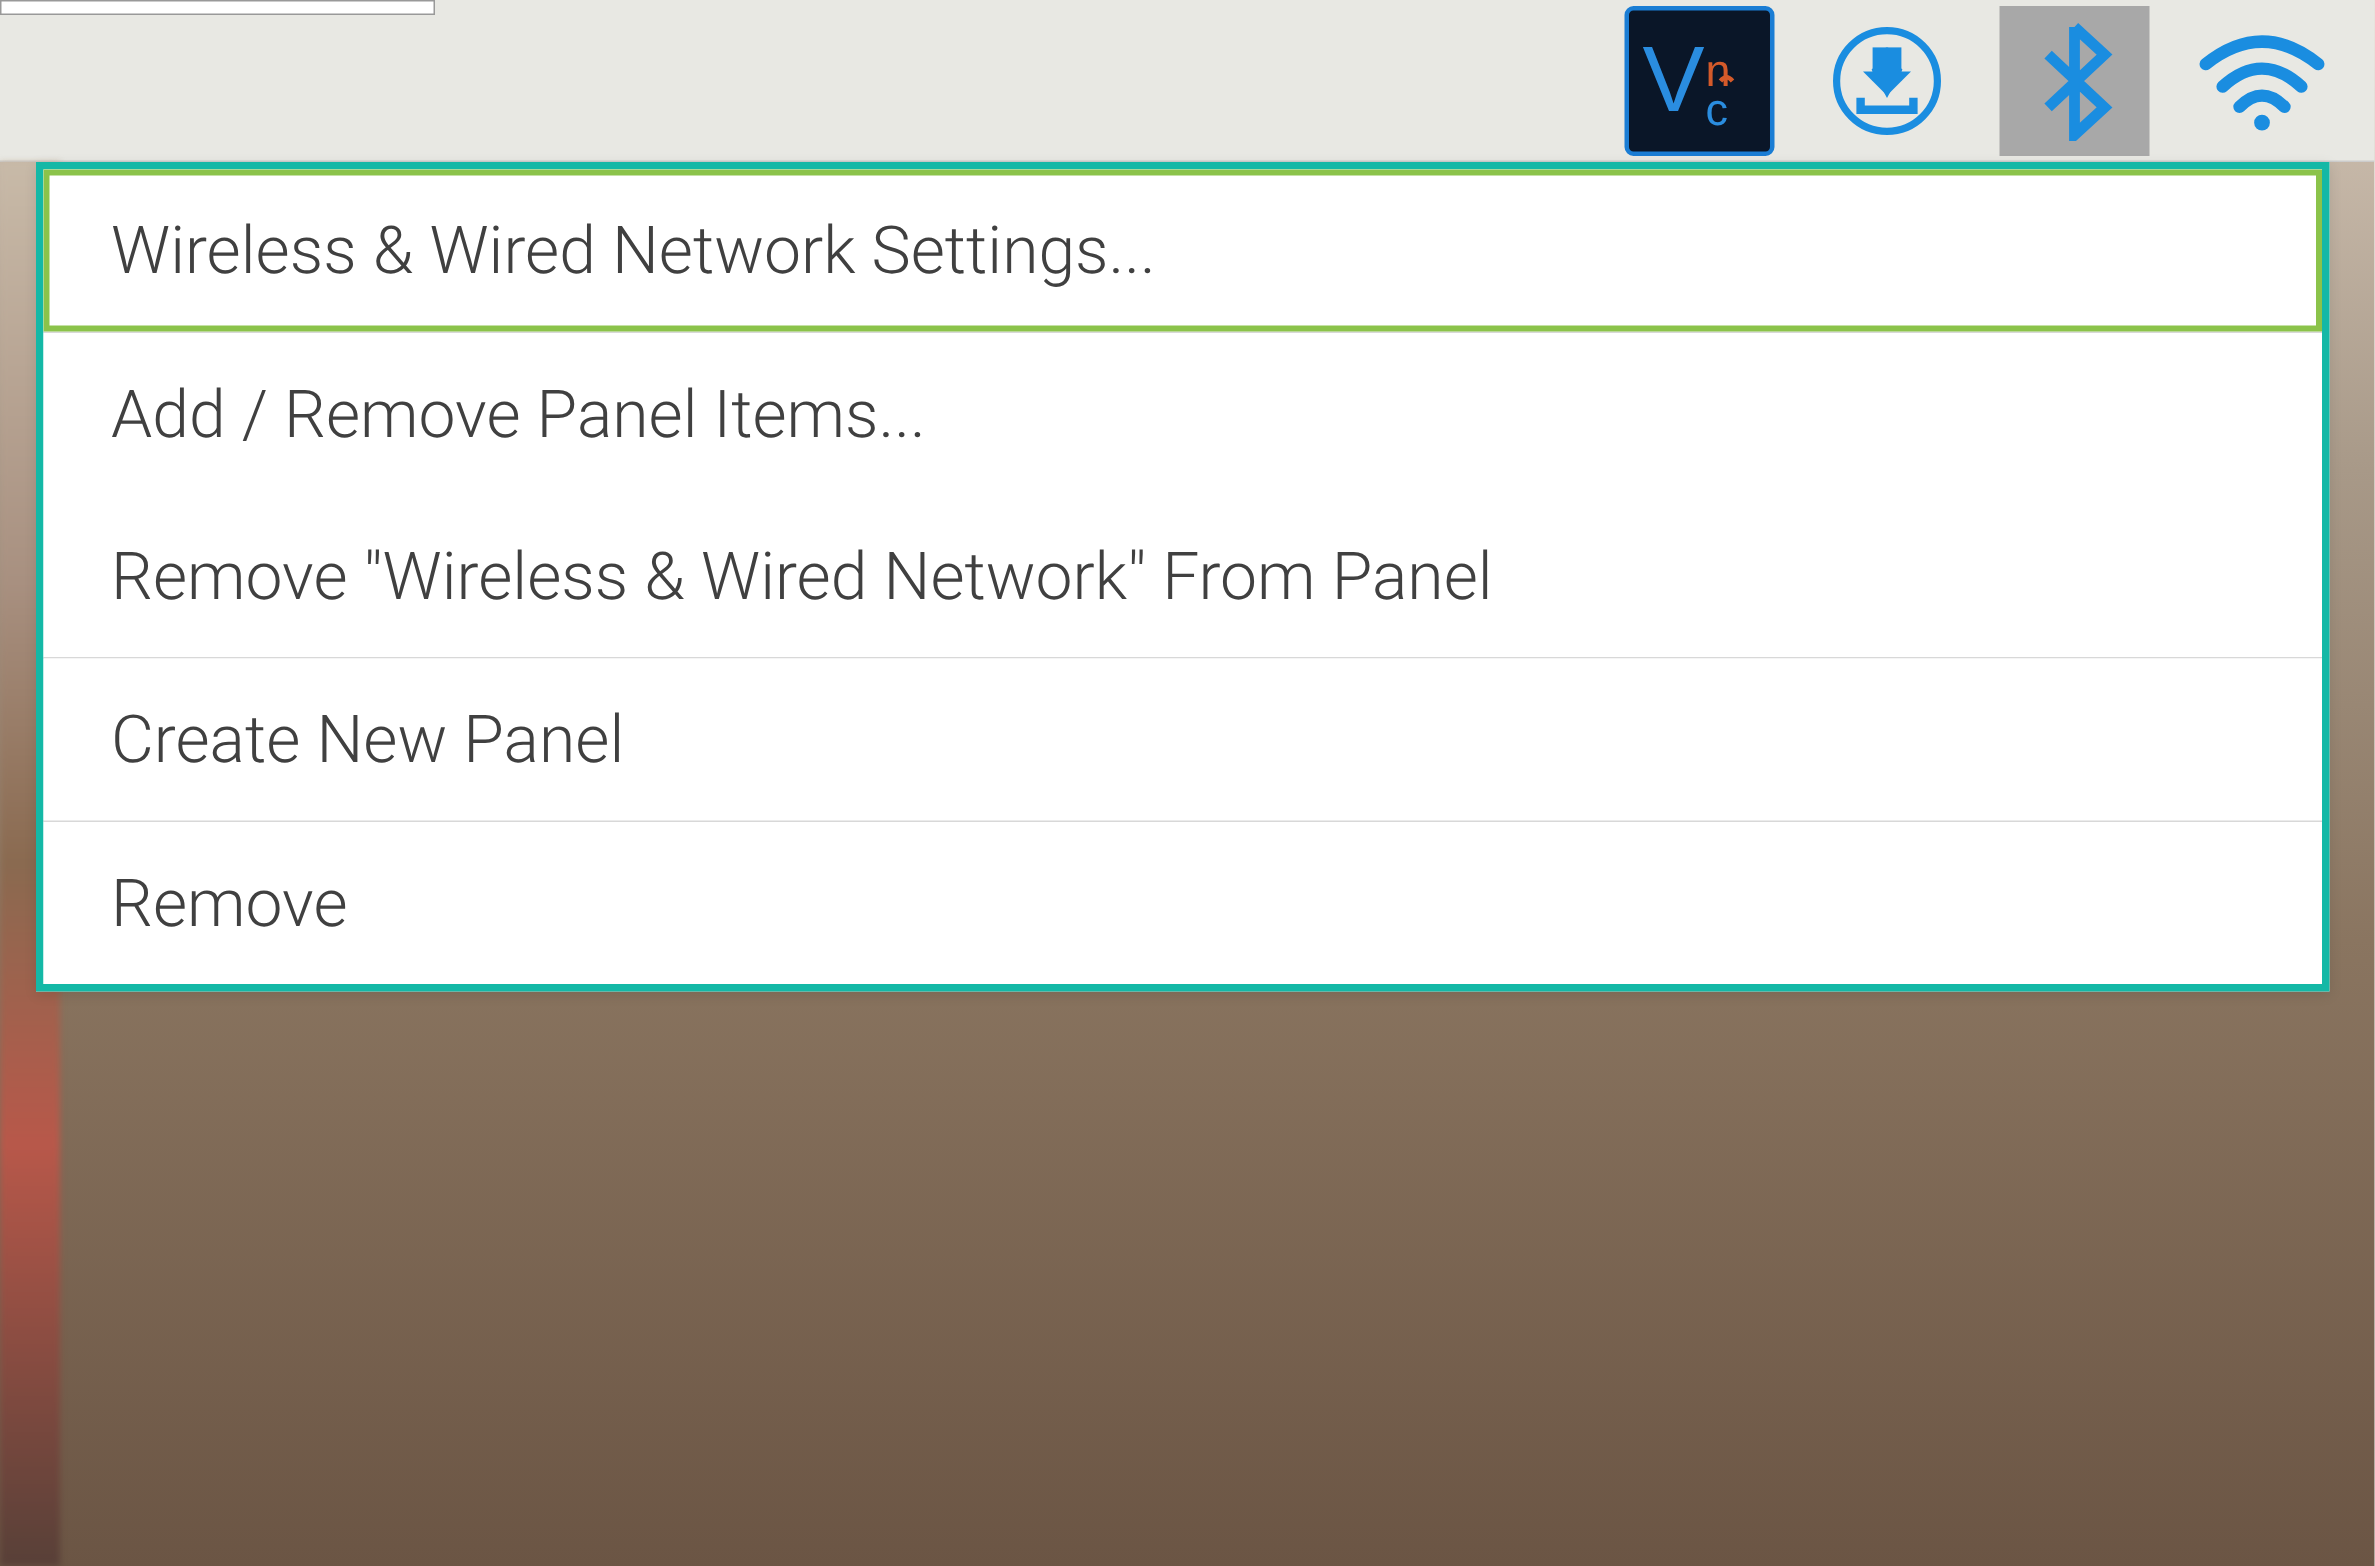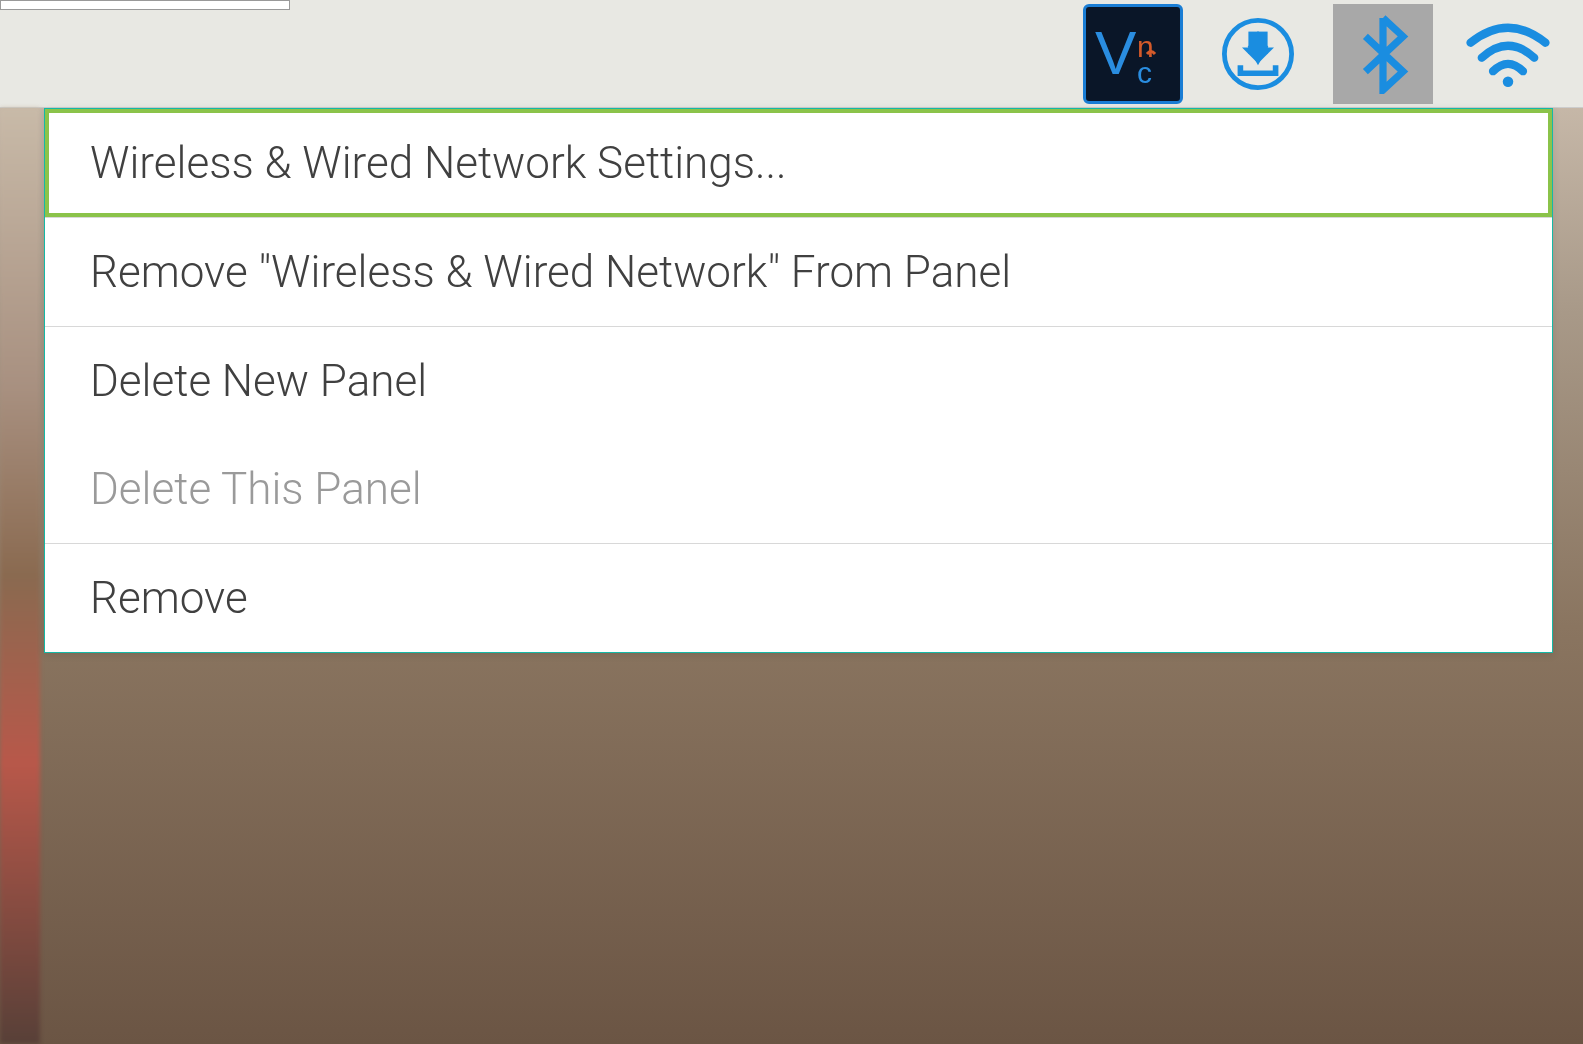--- a/index.html
+++ b/index.html
@@ -68,24 +68,24 @@
       width: 70px;
       height: 80px;
     }
     .wifi-icon svg {
       width: 100px;
       height: 80px;
     }
     .context-menu {
       position: absolute;
       top: 108px;
-      left: 44px;
+      left: 24px;
       right: 30px;
       background: #ffffff;
-      border: 1px solid #14b8a6;
+      border: 5px solid #14b8a6;
       box-shadow: 0 2px 8px rgba(0,0,0,0.1);
     }
     .menu-item {
       padding: 28px 45px;
       font-size: 44px;
       color: #404040;
       cursor: pointer;
       background: #ffffff;
       font-weight: 300;
     }
@@ -150,26 +150,26 @@
 </div>
 
 <div class="desktop-left"></div>
 
 <div class="context-menu">
   <div class="menu-item highlighted">
     <span>Wireless &amp; Wired Network Settings...</span>
   </div>
   <div class="menu-separator"></div>
   <div class="menu-item">
+    <span>Add / Remove Panel Items...</span>
+  </div>
+  <div class="menu-item">
     <span>Remove "Wireless &amp; Wired Network" From Panel</span>
   </div>
   <div class="menu-separator"></div>
   <div class="menu-item">
-    <span>Delete New Panel</span>
-  </div>
-  <div class="menu-item disabled">
-    <span>Delete This Panel</span>
+    <span>Create New Panel</span>
   </div>
   <div class="menu-separator"></div>
   <div class="menu-item">
     <span>Remove</span>
   </div>
 </div>
 
 </body></html>

